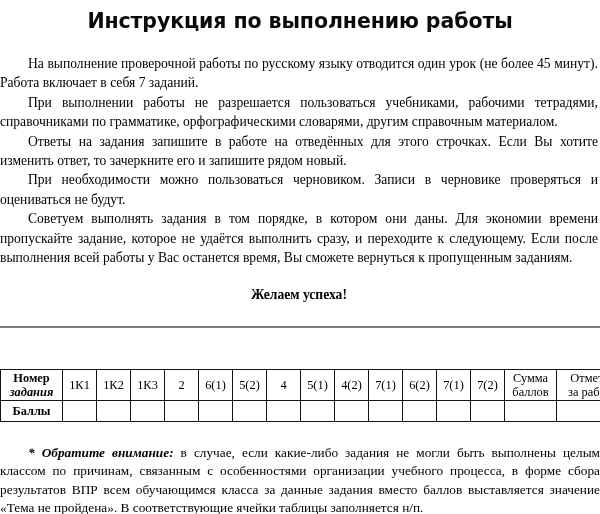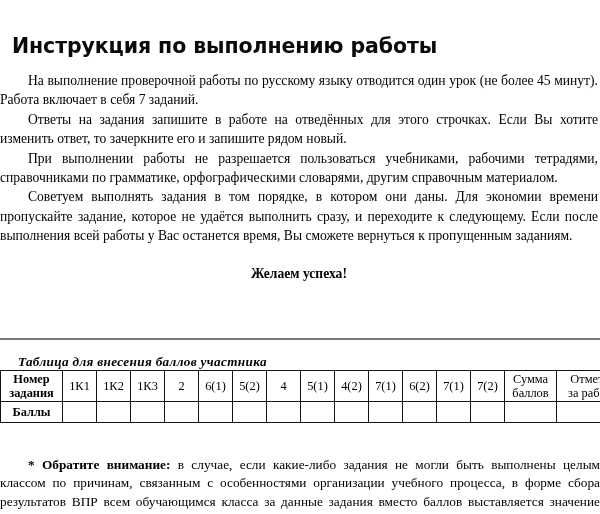--- a/index.html
+++ b/index.html
@@ -22,31 +22,31 @@
     height: 514px;
     position: relative;
     padding: 0;
   }
 
   
   .doc-title {
     font-family: "DejaVu Sans", "Liberation Sans", sans-serif;
     font-weight: bold;
     font-size: 20.5px;
-    text-align: left;
+    text-align: center;
     letter-spacing: -0.1px;
-    margin: 12px;
-    padding-top: 21px;
+    margin: 0;
+    padding-top: 8px;
     line-height: 26px;
     color: #0a0a0a;
   }
 
   
   .body-block {
-    margin-top: 4px;
+    margin-top: 20px;
     padding: 0 2px 0 0;
   }
   p.para {
     margin: 0;
     font-size: 13.6px;
     line-height: 19.4px;
     text-align: justify;
     text-indent: 28px;
     text-justify: inter-word;
     hyphens: manual;
@@ -83,21 +83,21 @@
     font-style: italic;
     letter-spacing: 0.35px;
     line-height: 18px;
     white-space: nowrap;
   }
 
   
   .score-table-wrap {
     position: absolute;
     left: 0;
-    top: 358px;
+    top: 369px;
     width: 524px;
   }
   table.score-table {
     border-collapse: collapse;
     width: 600px;
     table-layout: fixed;
   }
   table.score-table td {
     border: 1px solid #141414;
     text-align: center;
@@ -113,57 +113,58 @@
     height: 21px;
     margin-left: 13px;
   }
   td.rowlabel {
     text-align: left;
     font-weight: bold;
     padding-left: 5px;
     font-size: 12.6px;
   }
   td.rowlabel .l1 { display: block; }
-  td.rowlabel .l2 { display: block; }
+  td.rowlabel .l2 { display: block; font-style: italic; }
   td.colhead-two .l1 { display: block; }
   td.colhead-two .l2 { display: block; }
 
   
   .footnote {
     position: absolute;
     left: 0;
     top: 444px;
     width: 600px;
     font-size: 13.3px;
     line-height: 18.4px;
     text-align: justify;
     text-indent: 28px;
   }
   .footnote .lead {
     font-weight: bold;
+    font-style: italic;
   }
 </style>
 </head>
 <body>
 
 <div class="page">
 
   <h1 class="doc-title">Инструкция по выполнению работы</h1>
 
   <div class="body-block">
     <p class="para">На выполнение проверочной работы по русскому языку отводится один урок (не более 45 минут). Работа включает в себя 7 заданий.</p>
+    <p class="para">При выполнении работы не разрешается пользоваться учебниками, рабочими тетрадями, справочниками по грамматике, орфографическими словарями, другим справочным материалом.</p>
     <p class="para">Ответы на задания запишите в работе на отведённых для этого строчках. Если Вы хотите изменить ответ, то зачеркните его и запишите рядом новый.</p>
-    <p class="para">При выполнении работы не разрешается пользоваться учебниками, рабочими тетрадями, справочниками по грамматике, орфографическими словарями, другим справочным материалом.</p>
+    <p class="para">При необходимости можно пользоваться черновиком. Записи в черновике проверяться и оцениваться не будут.</p>
     <p class="para">Советуем выполнять задания в том порядке, в котором они даны. Для экономии времени пропускайте задание, которое не удаётся выполнить сразу, и переходите к следующему. Если после выполнения всей работы у Вас останется время, Вы сможете вернуться к пропущенным заданиям.</p>
     <p class="wish">Желаем успеха!</p>
   </div>
 
   <div class="divider"></div>
 
-  <div class="table-caption">Таблица для внесения баллов участника</div>
 
   <div class="score-table-wrap">
     <table class="score-table">
       <colgroup>
         <col style="width:62px">
         <col style="width:34px">
           <col style="width:34px">
           <col style="width:34px">
         <col style="width:34px">
           <col style="width:34px">

